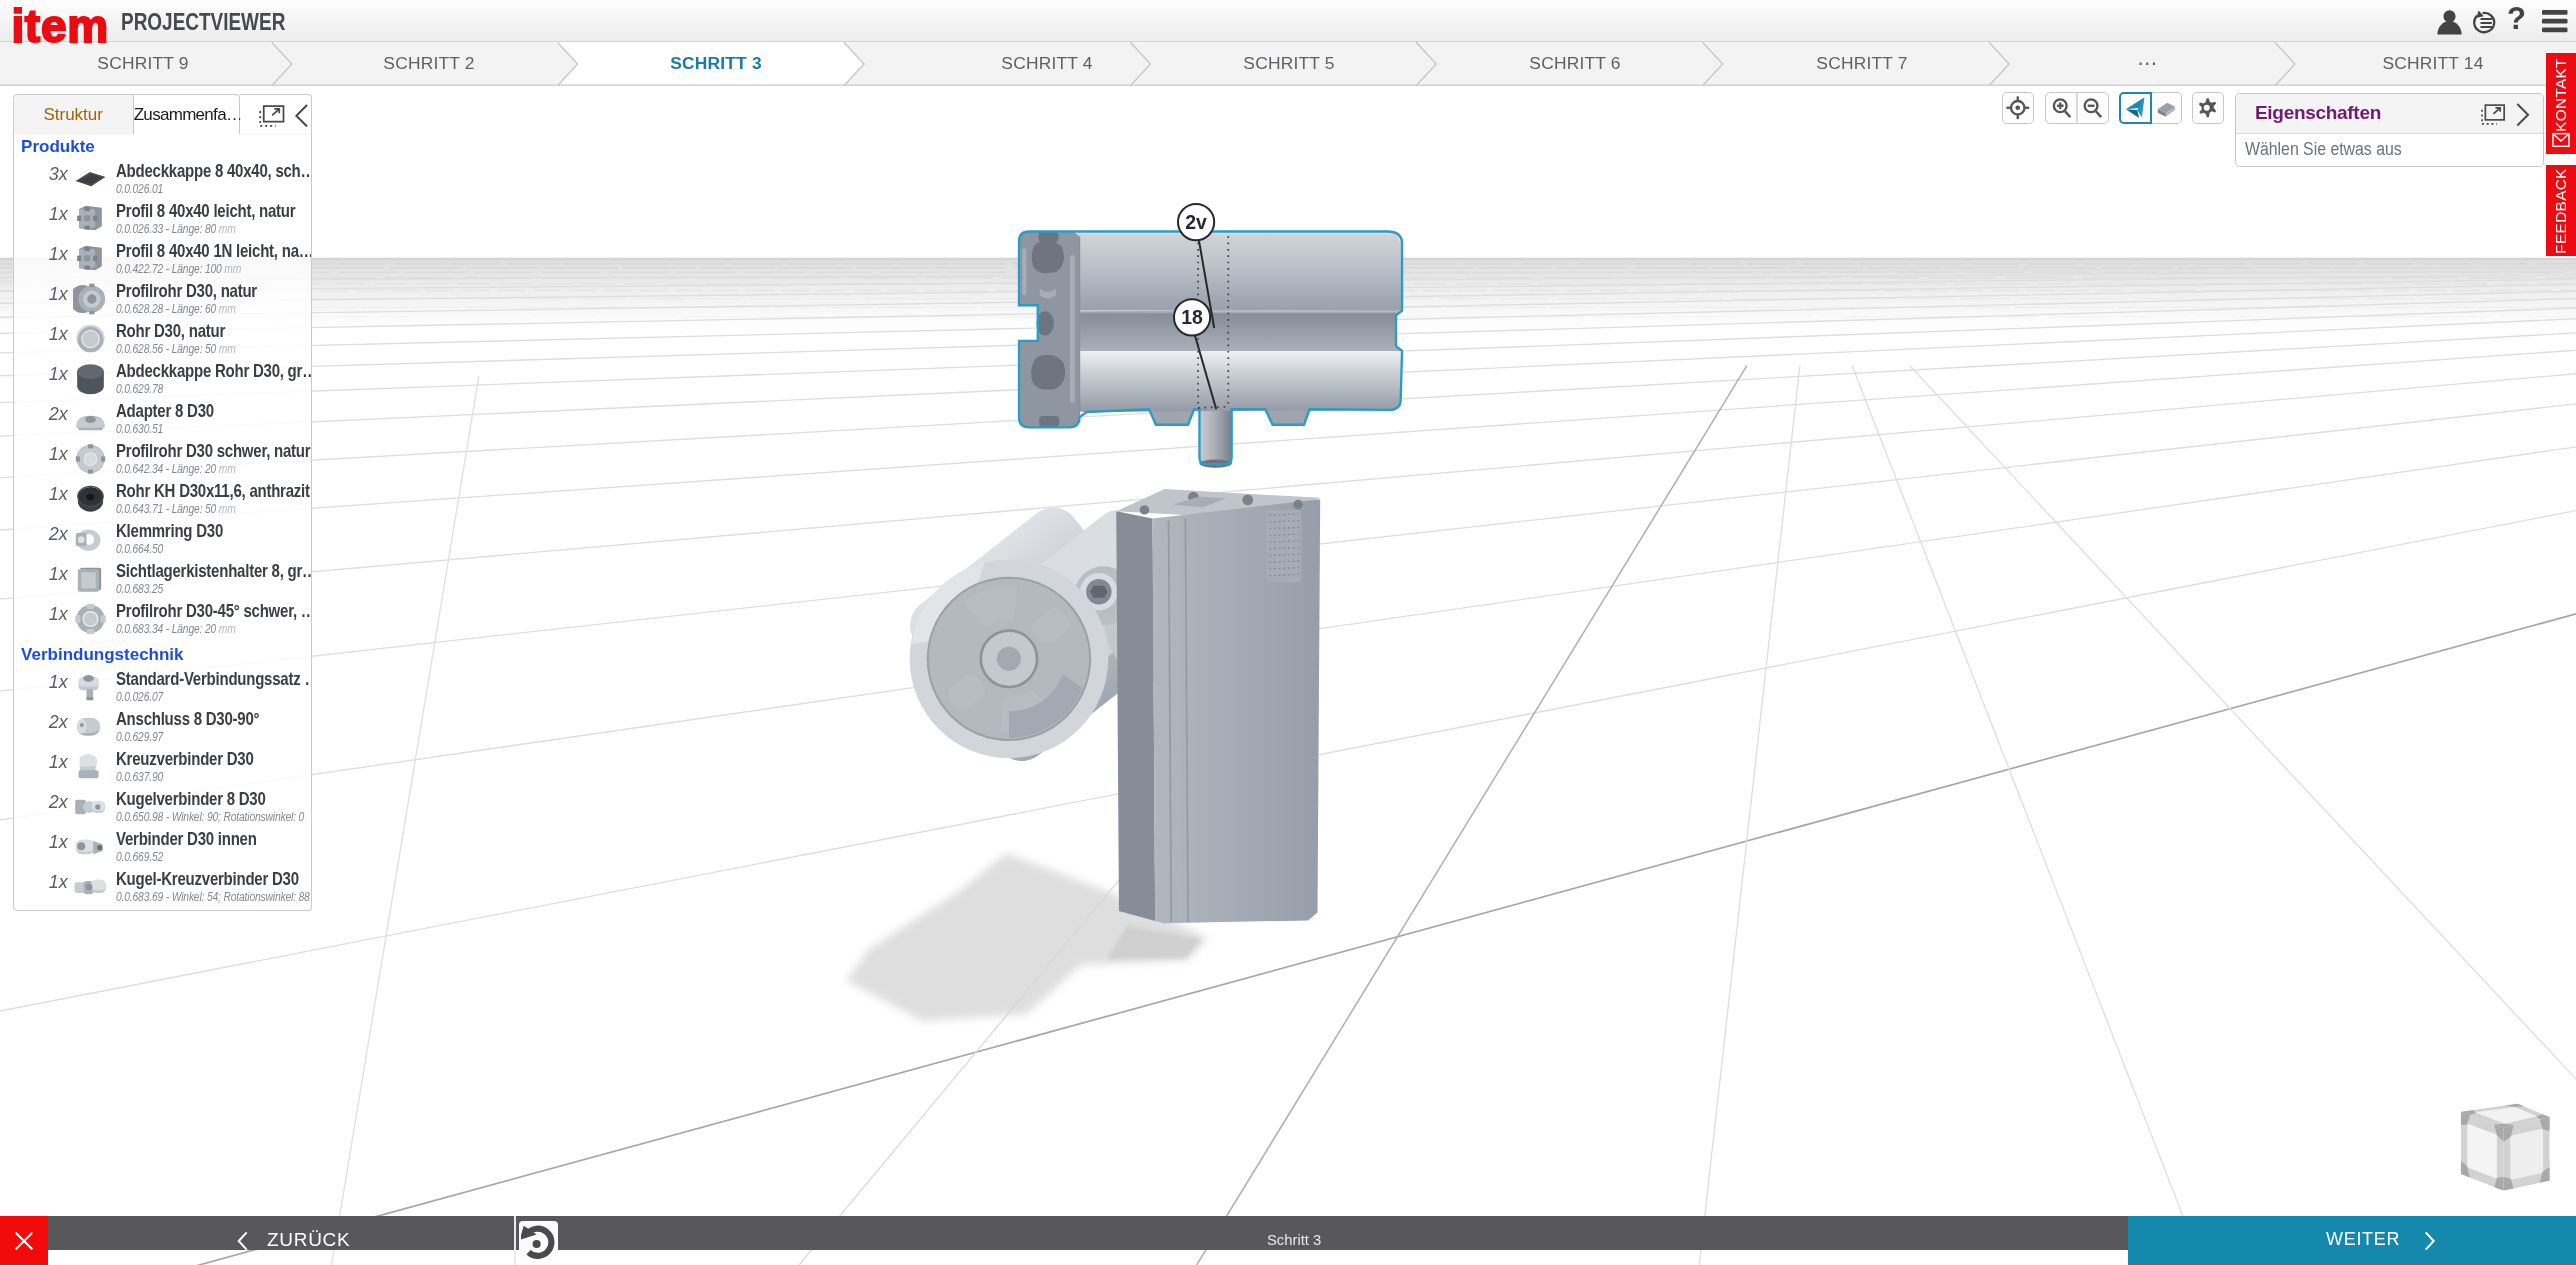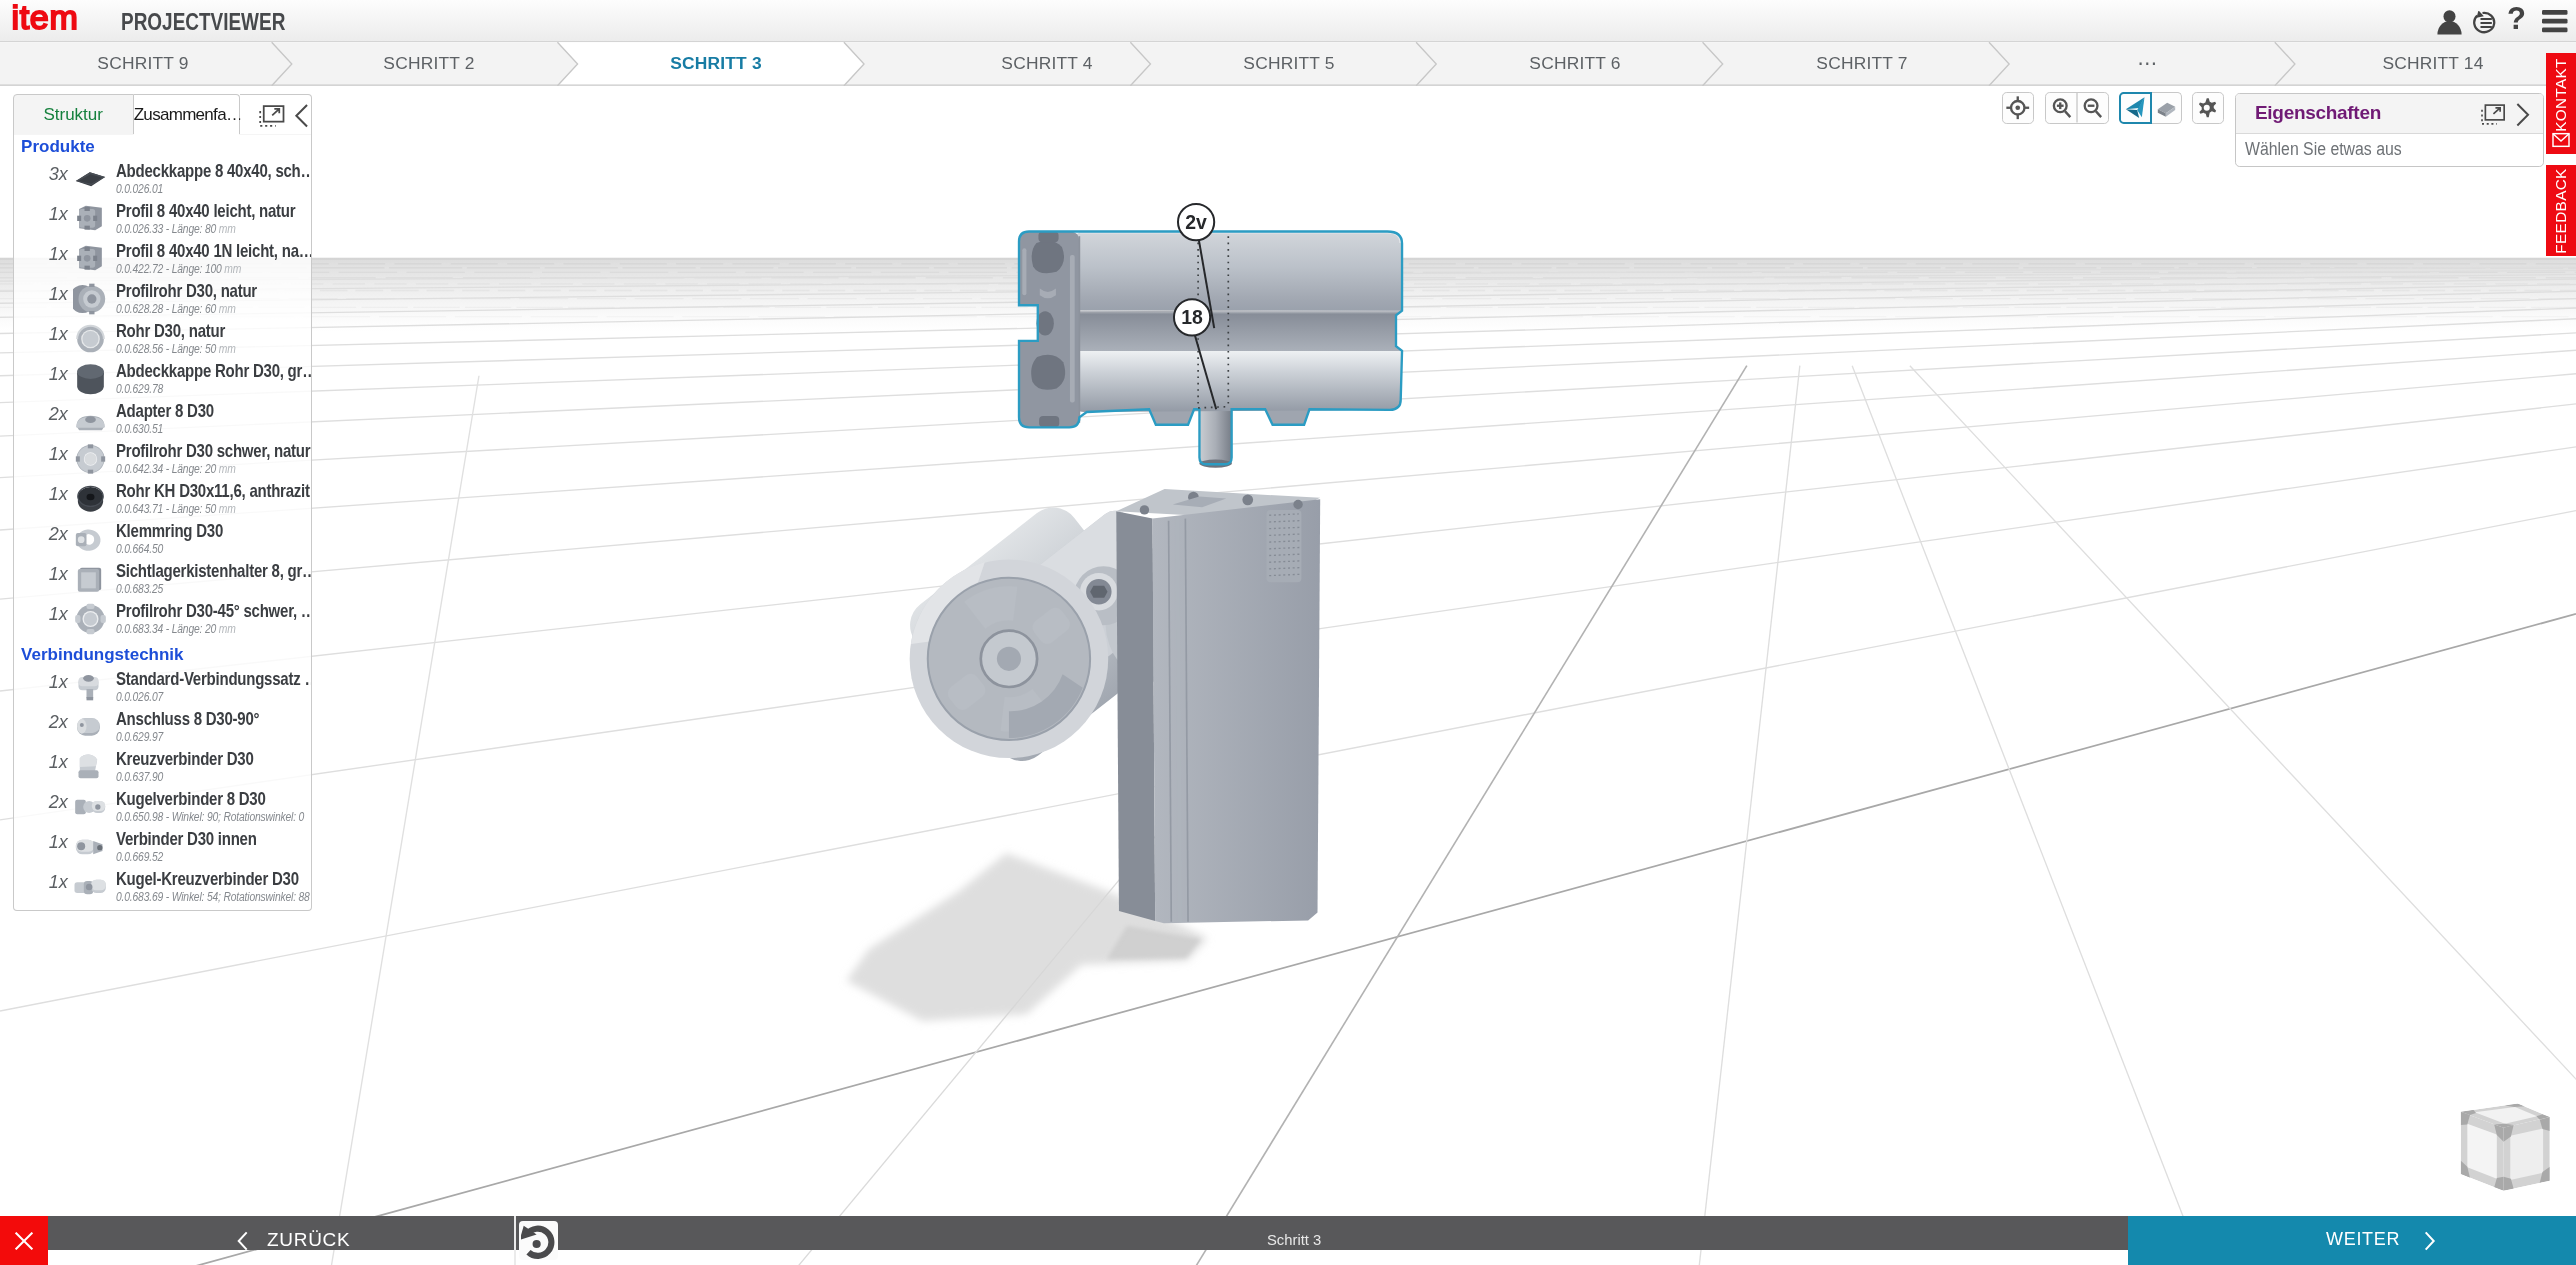--- a/index.html
+++ b/index.html
@@ -2,38 +2,38 @@
 <html style="font-size:10.7px"><head>
 <meta charset="utf-8">
 <style>
   * { margin:0; padding:0; box-sizing:border-box; }
   html,body { width:2576px; height:1266px; overflow:hidden; background:#fff;
     font-family:"Liberation Sans", sans-serif; }
   #stage { position:relative; width:2576px; height:1266px; }
   
   #hdr { position:absolute; left:0; top:0; width:2576px; height:42px;
     background:linear-gradient(#fdfdfd,#ececec); border-bottom:1.3px solid #d4d4d4; z-index:30; }
-  #logo { position:absolute; left:11.4px; top:1px; color:#ee0a12; font-size:34px; font-weight:normal; line-height:32px;
+  #logo { position:absolute; left:11.4px; top:10px; color:#ee0a12; font-size:46px; font-weight:bold; line-height:32px;
     letter-spacing:0.7px; -webkit-text-stroke:2px #ee0a12; transform:scaleX(1.0); transform-origin:left; }
   #appname { position:absolute; left:121px; top:8px; color:#47494c; font-size:24px; font-weight:bold;
     transform:scaleX(0.79); transform-origin:left; letter-spacing:0px; }
   .hico { position:absolute; top:9.4px; }
   
   #steps { position:absolute; left:0; top:42px; width:2576px; height:44px; z-index:29; }
   .steplbl { position:absolute; top:0; height:44px; line-height:42px; text-align:center;
     font-size:17.4px; color:#5d6165; width:286px; letter-spacing:0.2px; }
   .steplbl.act { color:#177ca4; font-weight:bold; }
   
   #lpanel { position:absolute; left:12.7px; top:94px; width:299px; height:817px; z-index:20; }
   #lbody { position:absolute; left:0; top:40px; width:299px; height:777px;
     background:rgba(255,255,255,0.82); border:1.3px solid #c9c9c9; border-top:none;
     border-radius:0 0 4px 4px; overflow:hidden; }
   .tab { position:absolute; top:0; height:41px; line-height:39px; text-align:center; font-size:17px; }
   #tab1 { left:0; width:121px; background:rgba(243,243,243,0.9); border:1.3px solid #c9c9c9;
-    border-radius:4px 0 0 0; color:#15803d; }
+    border-radius:4px 0 0 0; color:#a16207; }
   #tab2 { left:121px; width:106px; letter-spacing:-0.7px; background:rgba(255,255,255,0.93); border:1.3px solid #c9c9c9;
     border-left:none; border-bottom:none; border-radius:0 4px 0 0; color:#1a1a1a; font-weight:normal; }
   #tabrest { position:absolute; left:227px; top:0; width:72px; height:41px;
     background:rgba(255,255,255,0.82); border-top:1.3px solid #c9c9c9; border-right:1.3px solid #c9c9c9;
     border-bottom:1.3px solid #c9c9c9; border-radius:0 4px 0 0; }
   .sechdr { font-size:17px; font-weight:bold; color:#1d4ed8; padding:6.7px 0 1.3px 7.4px; }
   .prow { position:relative; height:40px; }
   .pcount { position:absolute; left:0; top:5.4px; width:54px; text-align:right; font-size:18px;
     font-style:italic; color:#5a5e62; }
   .picon { position:absolute; left:59px; top:2px; width:35px; height:36px; }

